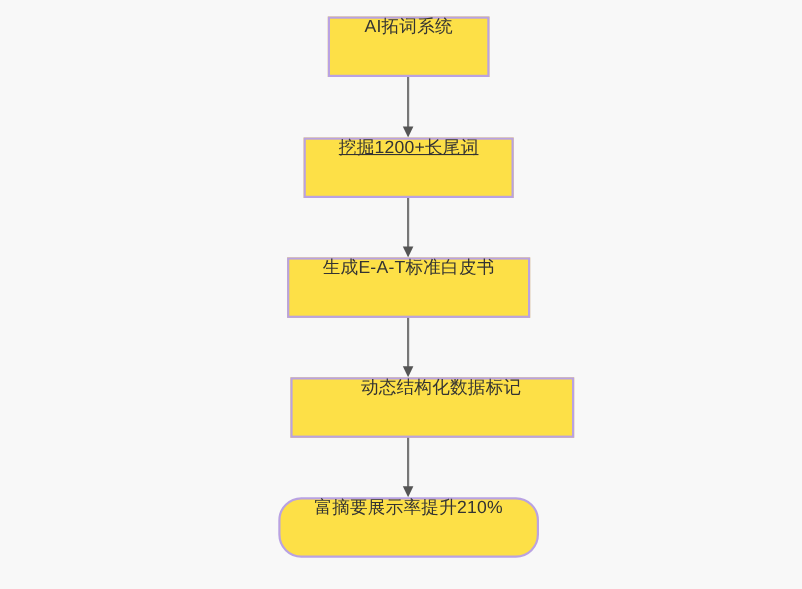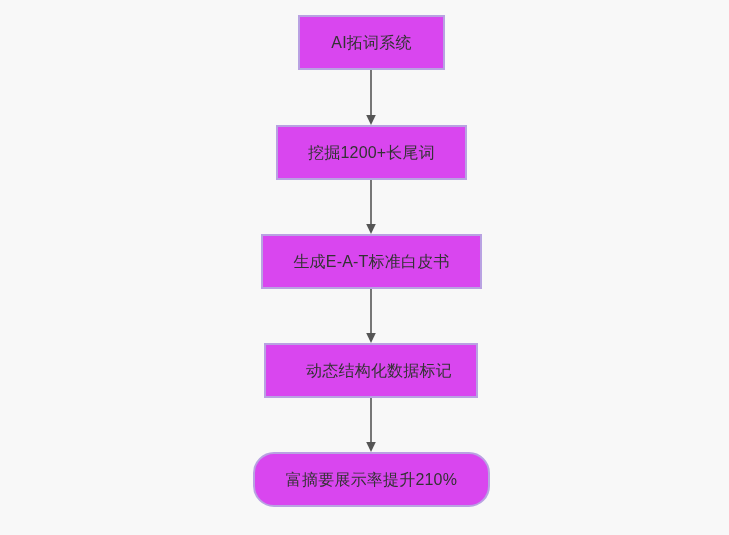--- a/index.html
+++ b/index.html
@@ -14,27 +14,27 @@
     overflow: hidden;
   }
   #flowchart-canvas {
     position: relative;
     width: 729px;
     height: 535px;
   }
   .node {
     position: absolute;
     box-sizing: border-box;
-    background: #d946ef;
+    background: #fde047;
     border: 2px solid #b9a2e2;
     color: #333333;
     font-size: 16px;
     line-height: 1;
     display: flex;
-    align-items: center;
+    align-items: flex-start;
     justify-content: center;
     white-space: nowrap;
     letter-spacing: 0.2px;
   }
   .node-label {
     display: block;
   }
   .edge {
     position: absolute;
     width: 24px;
@@ -54,21 +54,21 @@
     <span class="node-label">AI拓词系统</span>
   </div>
 
   <div class="edge" style="left:359px; top:70px; height:55px;">
     <svg width="24" height="55" viewBox="0 0 24 55">
       <line x1="12" y1="0" x2="12" y2="47" stroke="#777777" stroke-width="2"></line>
       <polygon points="12,55 7.2,45 16.8,45" fill="#555555"></polygon>
     </svg>
   </div>
 
-  <div class="node" style="left:276px; top:125px; width:191px; height:55px;">
+  <div class="node" style="left:276px; top:125px; width:191px; height:55px;text-decoration:underline;">
     <span class="node-label">挖掘1200+长尾词</span>
   </div>
 
   <div class="edge" style="left:359px; top:180px; height:54px;">
     <svg width="24" height="54" viewBox="0 0 24 54">
       <line x1="12" y1="0" x2="12" y2="46" stroke="#777777" stroke-width="2"></line>
       <polygon points="12,54 7.2,44 16.8,44" fill="#555555"></polygon>
     </svg>
   </div>
 
@@ -76,21 +76,21 @@
     <span class="node-label">生成E-A-T标准白皮书</span>
   </div>
 
   <div class="edge" style="left:359px; top:289px; height:54px;">
     <svg width="24" height="54" viewBox="0 0 24 54">
       <line x1="12" y1="0" x2="12" y2="46" stroke="#777777" stroke-width="2"></line>
       <polygon points="12,54 7.2,44 16.8,44" fill="#555555"></polygon>
     </svg>
   </div>
 
-  <div class="node" style="left:264px; top:343px; width:214px; height:55px;padding-left:16px;">
+  <div class="node" style="left:264px; top:343px; width:258px; height:55px;padding-left:16px;">
     <span class="node-label">动态结构化数据标记</span>
   </div>
 
   <div class="edge" style="left:359px; top:398px; height:54px;">
     <svg width="24" height="54" viewBox="0 0 24 54">
       <line x1="12" y1="0" x2="12" y2="46" stroke="#777777" stroke-width="2"></line>
       <polygon points="12,54 7.2,44 16.8,44" fill="#555555"></polygon>
     </svg>
   </div>
 

